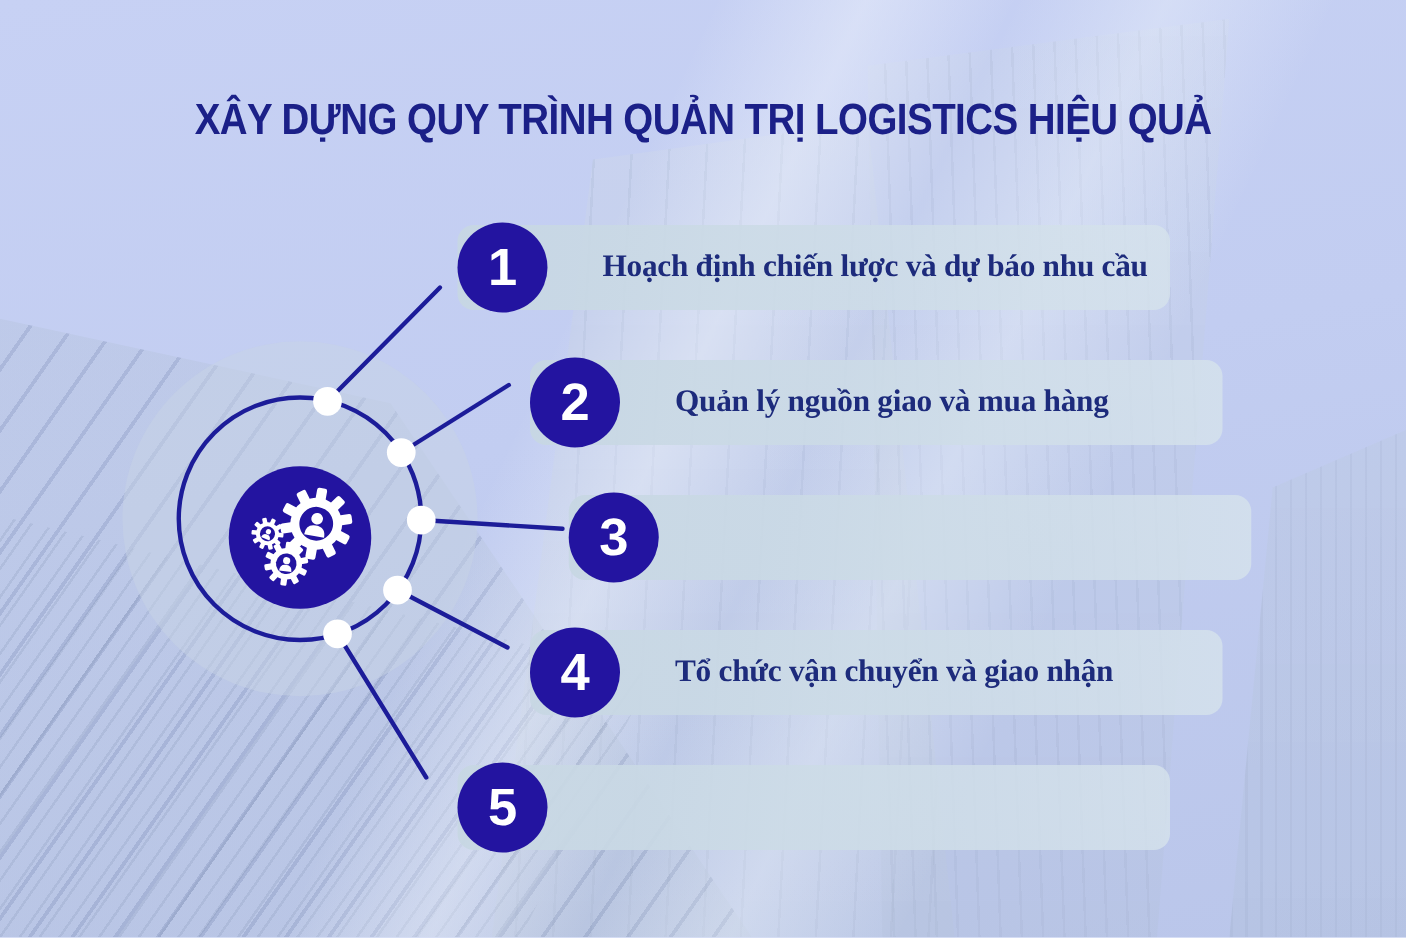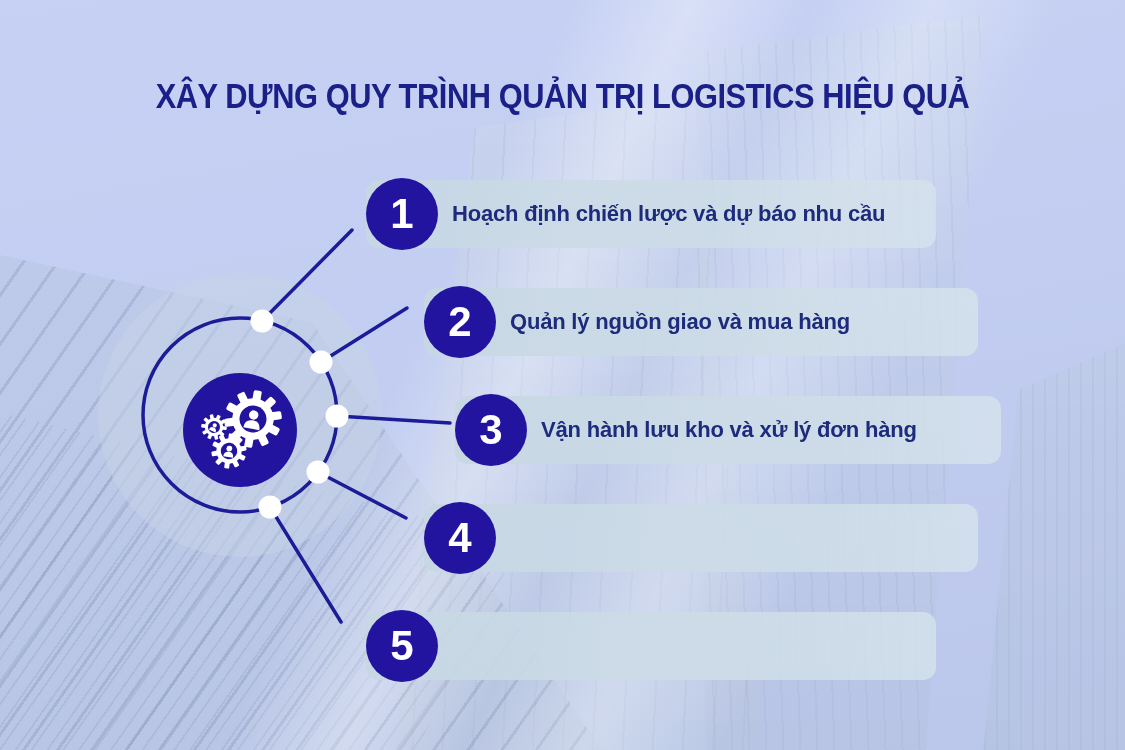--- a/index.html
+++ b/index.html
@@ -46,21 +46,21 @@
   .step{position:absolute;height:68px;border-radius:13px;z-index:2;display:flex;align-items:center;
     background:linear-gradient(90deg,rgba(199,215,227,.93) 0%,rgba(205,220,231,.88) 55%,rgba(214,227,236,.8) 100%);}
   .s1{left:366px;top:180px;width:570px;}
   .s2{left:424px;top:288px;width:554px;}
   .s3{left:455px;top:396px;width:546px;}
   .s4{left:424px;top:504px;width:554px;}
   .s5{left:366px;top:612px;width:570px;}
   .num{position:absolute;left:0;top:-2px;width:72px;height:72px;border-radius:50%;
     background:#2314a0;color:#ffffff;display:flex;align-items:center;justify-content:center;
     font-size:42px;font-weight:bold;}
-  .label{margin-left:86px;font-size:22px;font-weight:bold;color:#1d2b7c;letter-spacing:-.2px;white-space:nowrap;}
+  .label{margin-left:116px;font-size:25px;font-weight:bold;color:#1d2b7c;letter-spacing:-.2px;white-space:nowrap;font-family:Liberation Serif, serif;}
 </style>
 </head>
 <body>
 
 <div class="stage">
 
   <div class="bg bg-sky"></div>
   <div class="bg bg-mid-tower"></div>
   <div class="bg bg-right-tower"></div>
   <div class="bg bg-farright-tower"></div>
@@ -122,22 +122,22 @@
   <div class="step s1">
     <div class="num">1</div>
     <div class="label">Hoạch định chiến lược và dự báo nhu cầu</div>
   </div>
   <div class="step s2">
     <div class="num">2</div>
     <div class="label">Quản lý nguồn giao và mua hàng</div>
   </div>
   <div class="step s3">
     <div class="num">3</div>
-    <div class="label">Vận hành lưu kho và xử lý đơn hàng</div>
   </div>
   <div class="step s4">
     <div class="num">4</div>
+    <div class="label">Tổ chức vận chuyển và giao nhận</div>
   </div>
   <div class="step s5">
     <div class="num">5</div>
   </div>
 
 </div>
 
 </body></html>

